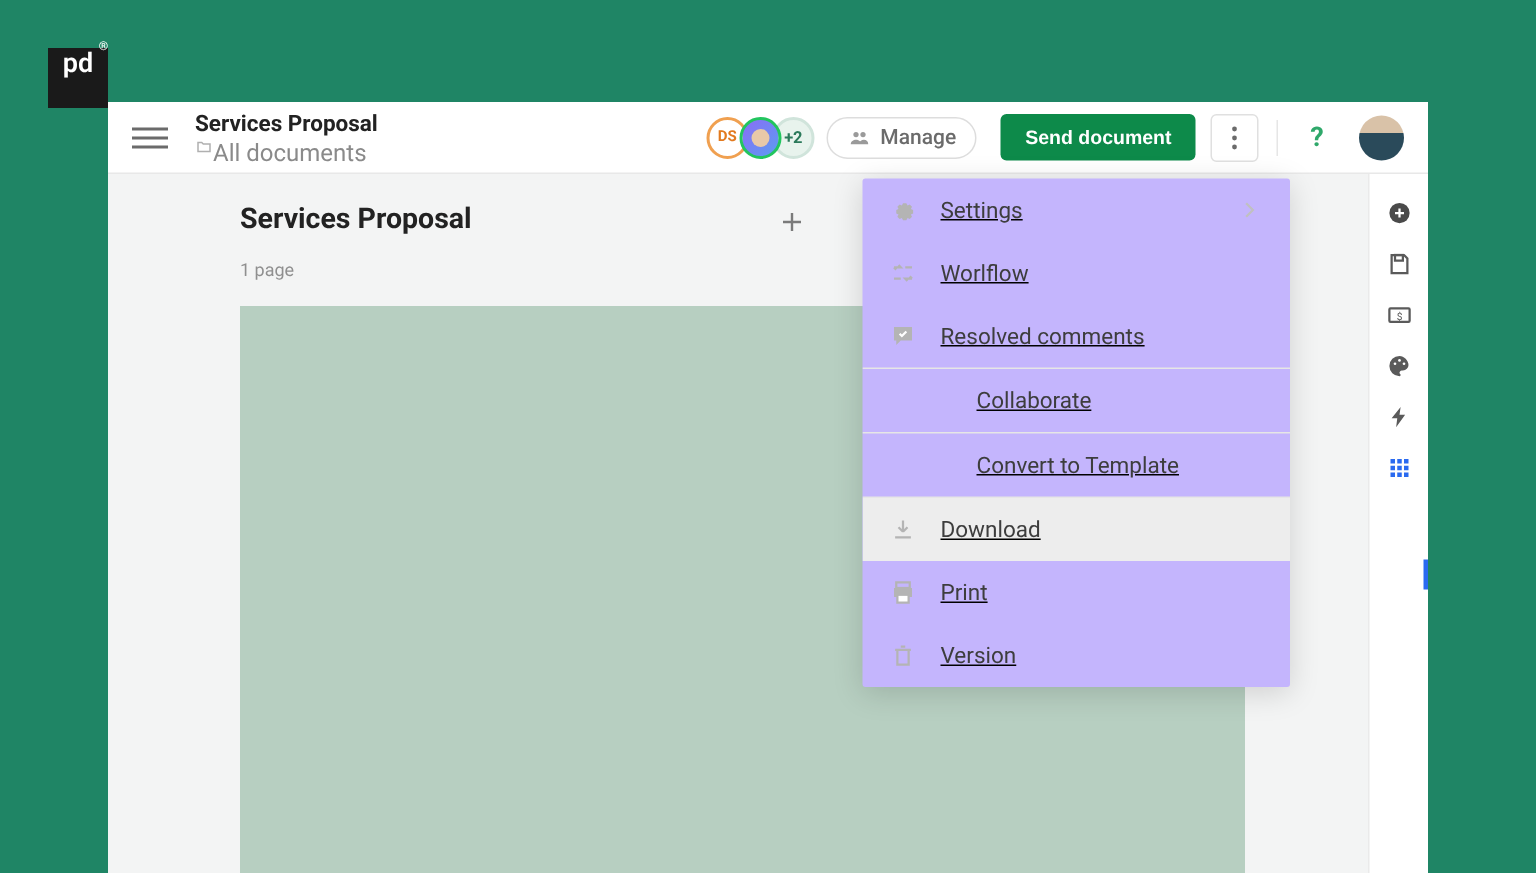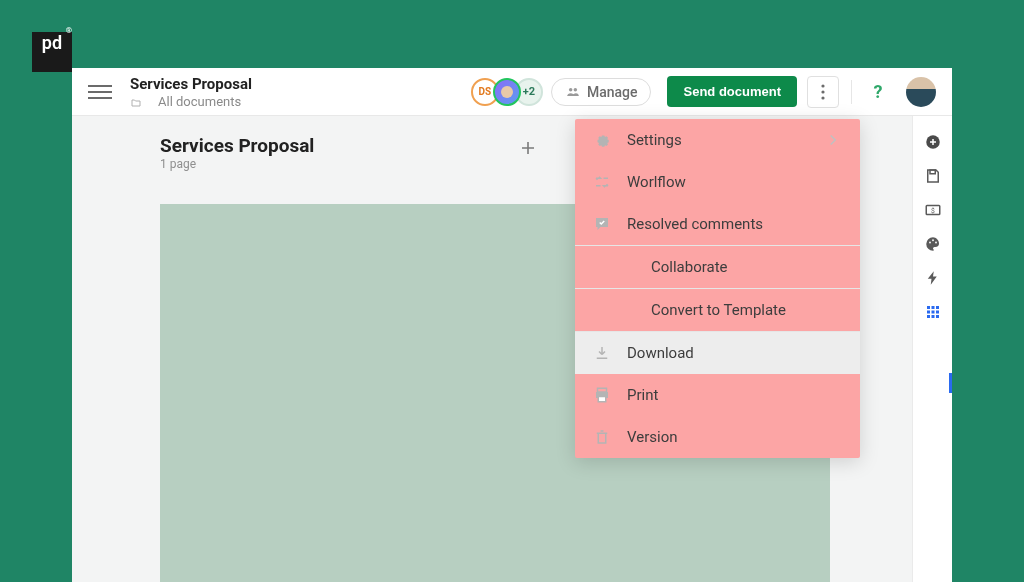--- a/index.html
+++ b/index.html
@@ -55,25 +55,25 @@
   flex-direction: column;
   justify-content: center;
   gap: 4px;
   cursor: pointer;
   margin-right: 18px;
 }
 .hamburger div { height: 2px; background: #6b6b6b; }
 .title-block { flex: 0 0 auto; }
 .doc-title { font-size: 15px; font-weight: 700; color: #222; }
 .breadcrumb {
-  font-size: 13px;
+  font-size: 16px;
   color: #8a8a8a;
   display: flex;
-  align-items: flex-end;
-  gap: 16px;
+  align-items: flex-start;
+  gap: 0;
   margin-top: 1px;
 }
 .breadcrumb svg { width: 12px; height: 12px; fill: #b0b0b0; }
 .spacer { flex: 1; }
 .avatars { display: flex; align-items: center; }
 .avatar {
   width: 28px;
   height: 28px;
   border-radius: 50%;
   border: 2px solid #22c55e;
@@ -155,21 +155,21 @@
   position: relative;
   overflow: hidden;
 }
 .canvas-head {
   display: flex;
   align-items: flex-start;
   justify-content: space-between;
   padding: 18px 0 12px 88px;
 }
 .canvas-head h2 { font-size: 19px; font-weight: 700; color: #222; }
-.pagecount { font-size: 12px; color: #8f8f8f; margin-top: 0; }
+.pagecount { font-size: 12px; color: #8f8f8f; margin-top: 16px; }
 .addbtn {
   width: 28px; height: 28px;
   display: flex; align-items: center; justify-content: center;
   color: #7a7a7a;
   font-size: 20px;
   cursor: pointer;
   margin-right: 370px;
 }
 .doc-page {
   background: #b7cfc1;
@@ -195,25 +195,26 @@
   color: #5a5a5a;
   cursor: pointer;
 }
 .rail-icon svg { width: 18px; height: 18px; fill: currentColor; }
 .rail-icon.apps { color: #2a6af0; }
 .dropdown {
   position: absolute;
   top: 119px;
   left: 575px;
   width: 285px;
-  background: #fca5a5;
+  background: #c4b5fd;
   border-radius: 2px;
   box-shadow: 0 4px 20px rgba(0,0,0,0.15);
   z-index: 50;
   overflow: hidden;
+  text-decoration: underline;
 }
 .dd-item {
   display: flex;
   align-items: center;
   padding: 12px 18px;
   font-size: 15px;
   color: #3d3d3d;
   cursor: pointer;
   gap: 16px;
 }

